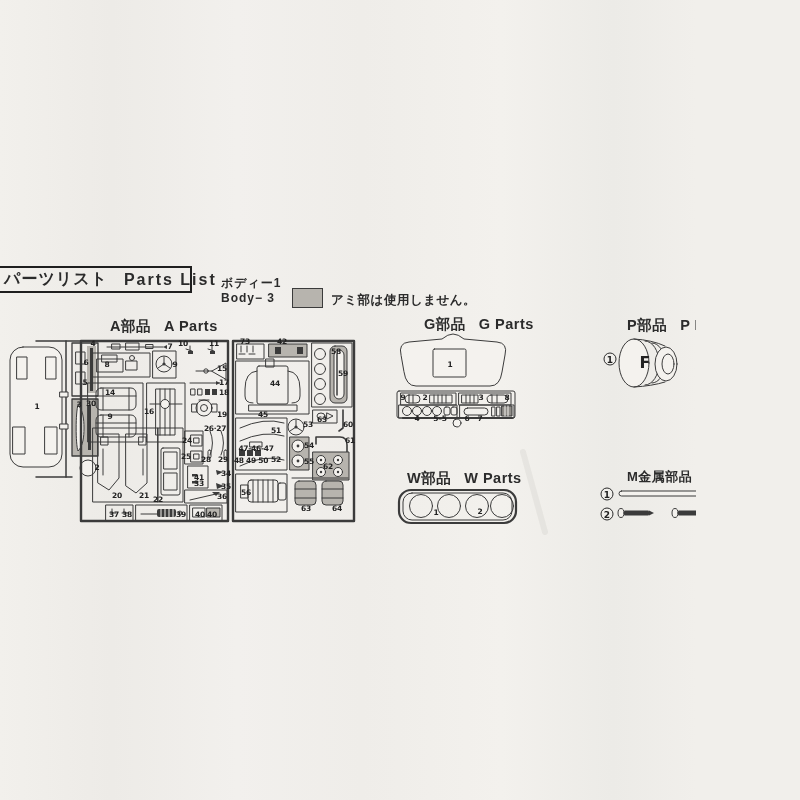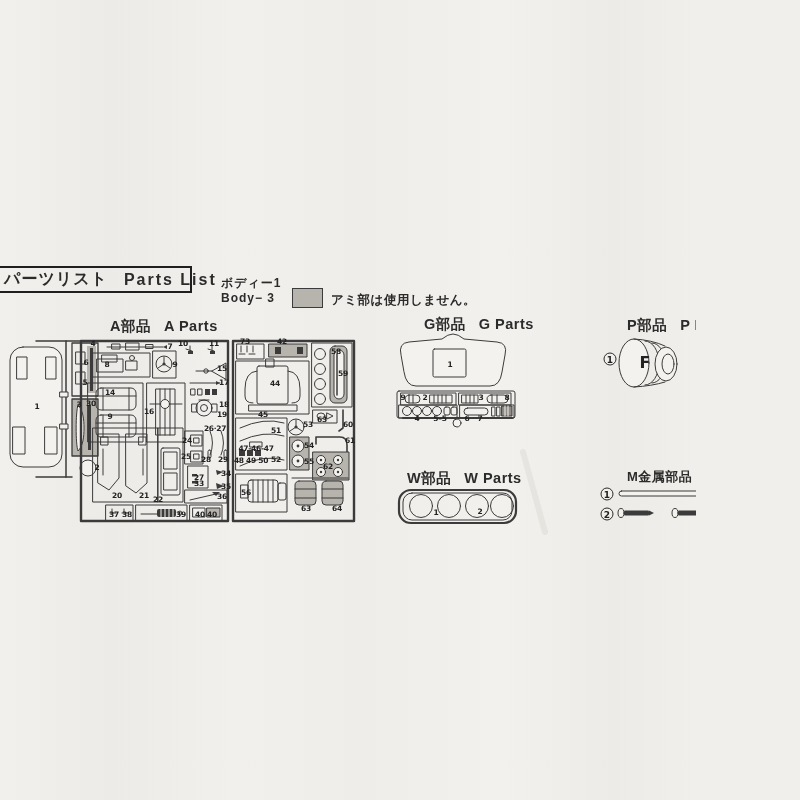--- a/index.html
+++ b/index.html
@@ -380,31 +380,31 @@
       <span class="pn" style="left: 170px; top: 346px;">7</span>
       <span class="pn" style="left: 107px; top: 364px;">8</span>
       <span class="pn" style="left: 175px; top: 364px;">9</span>
       <span class="pn" style="left: 183px; top: 343px;">10</span>
       <span class="pn" style="left: 214px; top: 343px;">11</span>
       <span class="pn" style="left: 222px; top: 368px;">15</span>
       <span class="pn" style="left: 110px; top: 392px;">14</span>
       <span class="pn" style="left: 110px; top: 416px;">9</span>
       <span class="pn" style="left: 149px; top: 411px;">16</span>
       <span class="pn" style="left: 224px; top: 382px;">17</span>
-      <span class="pn" style="left: 224px; top: 404px; text-align: right;">18</span>
+      <span class="pn" style="left: 224px; top: 392px; text-align: right;">18</span>
       <span class="pn" style="left: 222px; top: 414px;">19</span>
       <span class="pn" style="left: 215px; top: 428px;">26·27</span>
       <span class="pn" style="left: 187px; top: 440px;">24</span>
       <span class="pn" style="left: 186px; top: 456px;">25</span>
       <span class="pn" style="left: 206px; top: 459px;">28</span>
       <span class="pn" style="left: 223px; top: 459px;">29</span>
       <span class="pn" style="left: 117px; top: 495px;">20</span>
       <span class="pn" style="left: 144px; top: 495px;">21</span>
       <span class="pn" style="left: 158px; top: 499px;">22</span>
-      <span class="pn" style="left: 199px; top: 477px;">27</span>
+      <span class="pn" style="left: 199px; top: 477px;">41</span>
       <span class="pn" style="left: 199px; top: 483px;">33</span>
       <span class="pn" style="left: 226px; top: 473px;">34</span>
       <span class="pn" style="left: 226px; top: 486px;">35</span>
       <span class="pn" style="left: 222px; top: 496px;">36</span>
       <span class="pn" style="left: 114px; top: 514px;">37</span>
       <span class="pn" style="left: 127px; top: 514px;">38</span>
       <span class="pn" style="left: 181px; top: 514px;">39</span>
       <span class="pn" style="left: 200px; top: 514px;">40</span>
       <span class="pn" style="left: 212px; top: 514px;">40</span>
       <span class="pn" style="left: 245px; top: 341px;">73</span>

